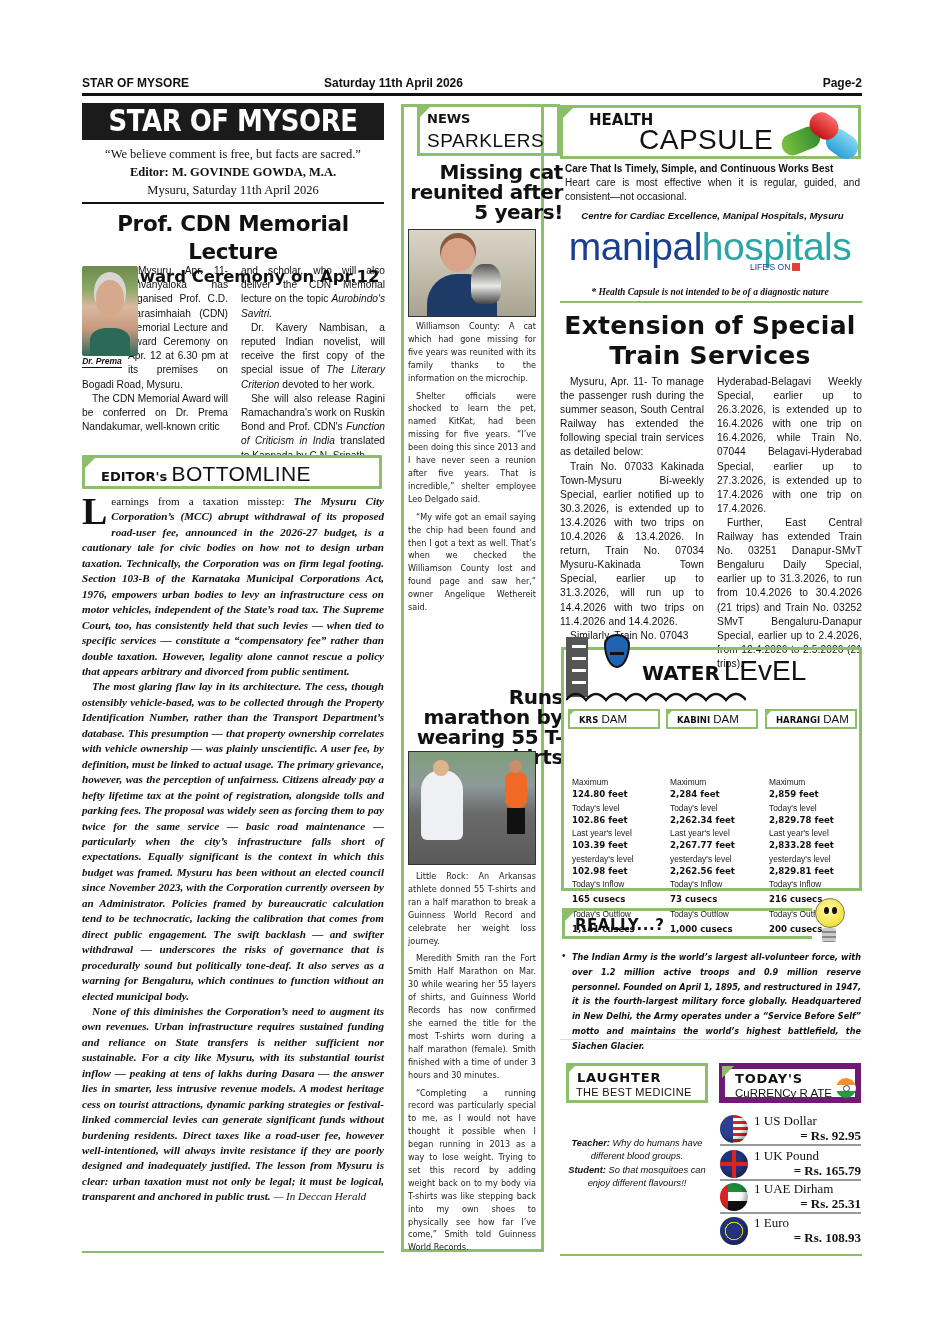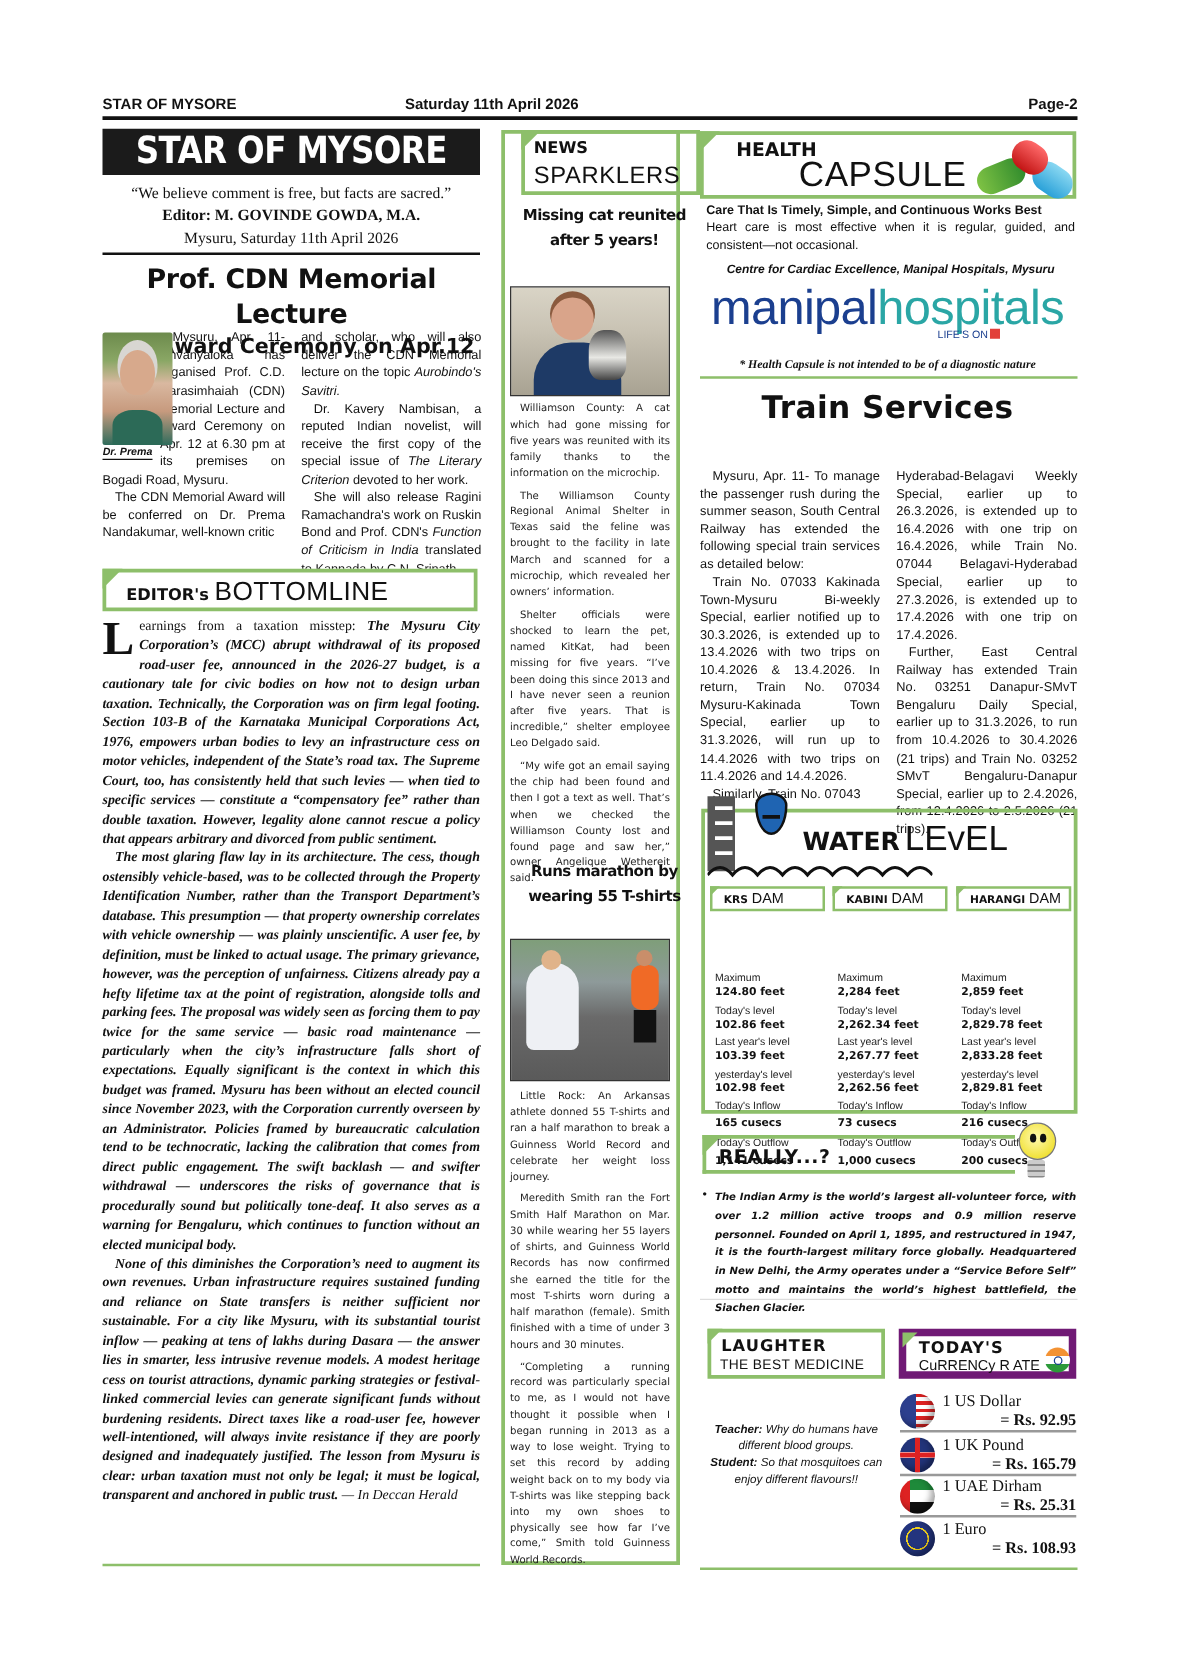--- a/index.html
+++ b/index.html
@@ -54,21 +54,21 @@
   .editorial .norm { font-weight: normal; font-style: normal; }
   .editorial .lightit { font-weight: normal; }
   .edrule { left: 82px; top: 1251px; width: 302px; height: 2px; background: #8dbf6a; }
 
   
   .newscol { left: 401px; top: 104px; width: 143px; height: 1148px; border: 3px solid #8dbf6a; }
   .newshead { left: 417px; top: 104px; width: 143px; height: 52px; border: 3px solid #8dbf6a; }
   .newshead .c { left: -3px; top: -3px; }
   .newshead .a { position: absolute; left: 7px; top: 4px; font-family: "DejaVu Sans", sans-serif; font-weight: bold; font-size: 13px; }
   .newshead .b { position: absolute; left: 7px; top: 23px; font-size: 19px; letter-spacing: 0.5px; }
-  .news-title { position: absolute; left: 404px; width: 159px; text-align: center; font-family: "DejaVu Sans", sans-serif; font-weight: bold; font-size: 12px; line-height: 20px; letter-spacing: -0.4px; }
+  .news-title { position: absolute; left: 404px; width: 159px; text-align: right; font-family: "DejaVu Sans", sans-serif; font-weight: bold; font-size: 20px; line-height: 20px; letter-spacing: -0.4px; }
   .news-photo { position: absolute; left: 408px; width: 128px; border: 1px solid #333; overflow: hidden; }
   .cat-photo { top: 229px; height: 88px; background: linear-gradient(180deg,#d9d4c6 0%,#c9c3b4 40%,#a8a292 100%); }
   .cat-photo .person { position: absolute; left: 32px; top: 8px; width: 34px; height: 34px; border-radius: 50%; background: #d9a48a; box-shadow: 0 -4px 0 1px #8a5a3e; }
   .cat-photo .shirt { position: absolute; left: 18px; top: 44px; width: 70px; height: 48px; border-radius: 30px 30px 0 0; background: #1e3a66; }
   .cat-photo .cat { position: absolute; left: 62px; top: 34px; width: 30px; height: 40px; border-radius: 40% 40% 30% 30%; background: linear-gradient(180deg,#555 0%,#e8e8e4 55%,#444 100%); }
   .run-photo { top: 751px; height: 114px; background: linear-gradient(180deg,#7f9e7a 0%,#8e9a9a 30%,#6a6a6a 55%,#5a5a5a 100%); }
   .run-photo .w { position: absolute; left: 12px; top: 18px; width: 42px; height: 70px; border-radius: 20px 20px 6px 6px; background: #eef0f4; }
   .run-photo .wh { position: absolute; left: 24px; top: 8px; width: 16px; height: 16px; border-radius: 50%; background: #e0b38a; }
   .run-photo .m { position: absolute; left: 96px; top: 20px; width: 22px; height: 36px; border-radius: 8px; background: #f06a26; }
   .run-photo .mh { position: absolute; left: 100px; top: 8px; width: 13px; height: 13px; border-radius: 50%; background: #c98e6a; }
@@ -212,21 +212,20 @@
   <div class="b">SPARKLERS</div>
 </div>
 <div class="news-title" style="top:162px;">Missing cat reunited after 5 years!</div>
 <div class="news-photo cat-photo">
   <div class="shirt"></div>
   <div class="person"></div>
   <div class="cat"></div>
 </div>
 <div class="news-text" style="top:320px;">
   <p>Williamson County: A cat which had gone missing for five years was reunited with its family thanks to the information on the microchip.</p>
-  <p>The Williamson County Regional Animal Shelter in Texas said the feline was brought to the facility in late March and scanned for a microchip, which revealed her owners’ information.</p>
   <p>Shelter officials were shocked to learn the pet, named KitKat, had been missing for five years. “I’ve been doing this since 2013 and I have never seen a reunion after five years. That is incredible,” shelter employee Leo Delgado said.</p>
   <p>“My wife got an email saying the chip had been found and then I got a text as well. That’s when we checked the Williamson County lost and found page and saw her,” owner Angelique Wethereit said.</p>
 </div>
 <div class="news-title" style="top:687px;">Runs marathon by wearing 55 T-shirts</div>
 <div class="news-photo run-photo">
   <div class="w"></div>
   <div class="wh"></div>
   <div class="m"></div>
   <div class="mh"></div>
   <div class="ml"></div>
@@ -247,20 +246,21 @@
 </div>
 <div class="abs hc-head">Care That Is Timely, Simple, and Continuous Works Best</div>
 <div class="abs hc-body">Heart care is most effective when it is regular, guided, and consistent—not occasional.</div>
 <div class="abs hc-src">Centre for Cardiac Excellence, Manipal Hospitals, Mysuru</div>
 <div class="abs manipal"><span class="m1">manipal</span><span class="m2">hospitals</span></div>
 <div class="abs lifes"><span>LIFE'S ON</span><span class="box"></span></div>
 <div class="abs hc-note">* Health Capsule is not intended to be of a diagnostic nature</div>
 <div class="abs hc-rule"></div>
 
 <div class="abs tr-title">
+  <div>Extension of Special</div>
   <div>Train Services</div>
 </div>
 <div class="abs tr-col tr-col1">
   <p class="ind">Mysuru, Apr. 11- To manage the passenger rush during the summer season, South Central Railway has extended the following special train services as detailed below:</p>
   <p class="ind">Train No. 07033 Kakinada Town-Mysuru Bi-weekly Special, earlier notified up to 30.3.2026, is extended up to 13.4.2026 with two trips on 10.4.2026 &amp; 13.4.2026. In return, Train No. 07034 Mysuru-Kakinada Town Special, earlier up to 31.3.2026, will run up to 14.4.2026 with two trips on 11.4.2026 and 14.4.2026.</p>
   <p class="ind">Similarly, Train No. 07043</p>
 </div>
 <div class="abs tr-col tr-col2">
   <p>Hyderabad-Belagavi Weekly Special, earlier up to 26.3.2026, is extended up to 16.4.2026 with one trip on 16.4.2026, while Train No. 07044 Belagavi-Hyderabad Special, earlier up to 27.3.2026, is extended up to 17.4.2026 with one trip on 17.4.2026.</p>
   <p class="ind">Further, East Central Railway has extended Train No. 03251 Danapur-SMvT Bengaluru Daily Special, earlier up to 31.3.2026, to run from 10.4.2026 to 30.4.2026 (21 trips) and Train No. 03252 SMvT Bengaluru-Danapur Special, earlier up to 2.4.2026, from 12.4.2026 to 2.5.2026 (21 trips).</p>

